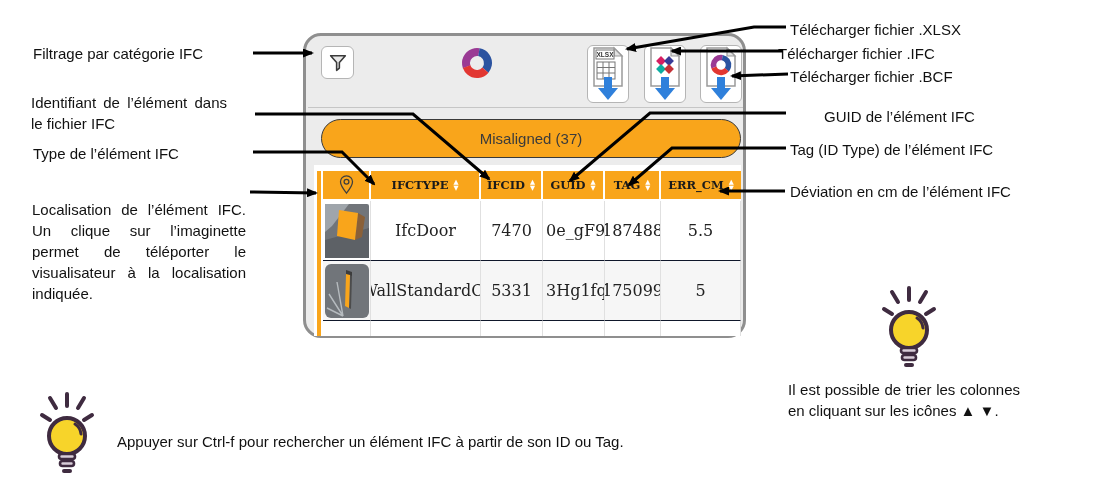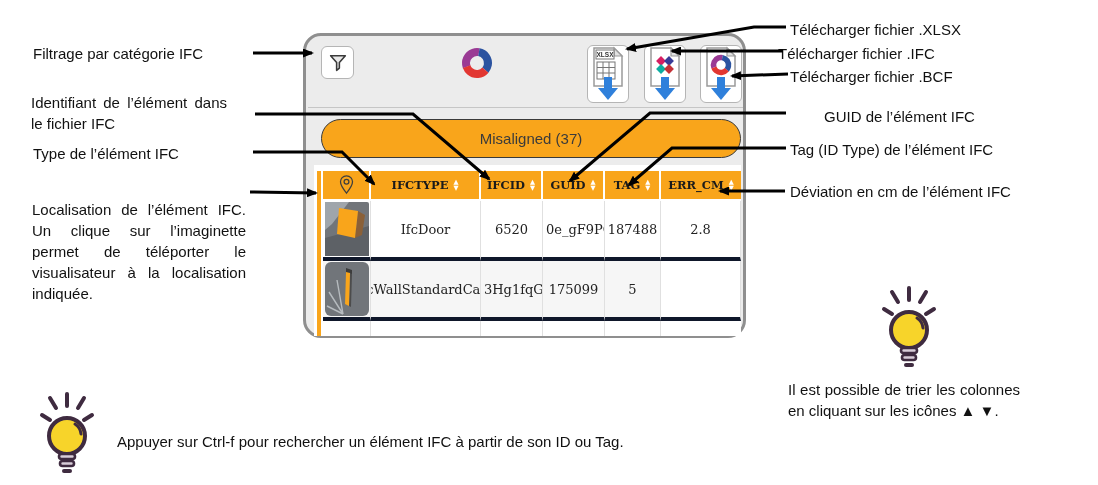--- a/index.html
+++ b/index.html
@@ -32,23 +32,23 @@
 
   
   .tbl{position:absolute;left:9px;top:6px;display:grid;
        grid-template-columns:48px 110px 62px 62px 56px 80px;
        grid-template-rows:30px 60px 60px 20px;
        font-family:"DejaVu Serif",serif;}
   .th{background:#f9a51b;border-right:2px solid #fff;border-bottom:2px solid #fff;
       display:flex;align-items:center;justify-content:center;gap:5px;
       font-size:11.5px;font-weight:bold;color:#1a1a1a;box-sizing:border-box;cursor:pointer;}
   .th:nth-child(6){border-right:none;}
-  .td{background:#fff;border-right:1px solid #e0e0e0;border-bottom:4px solid #0f172a;
+  .td{background:#fff;border-right:1px solid #e0e0e0;border-bottom:1px solid #0f172a;
       display:flex;align-items:center;justify-content:center;
-      font-size:13px;color:#222;box-sizing:border-box;overflow:hidden;}
+      font-size:16px;color:#222;box-sizing:border-box;overflow:hidden;}
   .r2 .td, .td.r2{background:#f6f6f6;}
   .td.guid{justify-content:flex-start;padding-left:3px;}
   .sort{display:flex;flex-direction:column;line-height:6.5px;font-size:6.5px;color:#fff;cursor:pointer;}
   .thumb{width:44px;height:54px;cursor:pointer;display:block;}
 
   
   .bulb{position:absolute;width:62px;height:92px;}
   .tip1-text{position:absolute;left:117px;top:431px;white-space:nowrap;}
   .tip2-text{position:absolute;left:788px;top:379px;width:232px;}
 
@@ -176,37 +176,38 @@
         <div class="td">
           <svg class="thumb" viewBox="0 0 44 54">
             <rect x="0" y="0" width="44" height="54" rx="2" fill="#71757a"></rect>
             <polygon points="0,0 24,0 7,22 0,28" fill="#9fa5ab"></polygon>
             <polygon points="0,36 44,24 44,54 0,54" fill="#5d6166"></polygon>
             <polygon points="33,9 40,13 37,33 30,36" fill="#8a6038"></polygon>
             <polygon points="14,6 33,9 30,36 12,32" fill="#f9a51b"></polygon>
           </svg>
         </div>
         <div class="td">IfcDoor</div>
-        <div class="td">6520</div>
+        <div class="td">7470</div>
         <div class="td guid">0e_gF9PQ...</div>
         <div class="td">187488</div>
-        <div class="td">2.8</div>
+        <div class="td">5.5</div>
 
         <div class="td r2">
           <svg class="thumb" viewBox="0 0 44 54">
             <rect x="0" y="0" width="44" height="54" rx="6" fill="#71757a"></rect>
             <g stroke="#b6bbbf" stroke-width="1.4" fill="none">
               <path d="M18 52 L4 30 M18 52 L12 18 M18 52 L2 44"></path>
             </g>
             <polygon points="21,6 27,8 27,13 21,11" fill="#3c3c3c"></polygon>
             <polygon points="25,11 27,12 26,45 24,44" fill="#4c4c4c"></polygon>
             <polygon points="21,10 25,11 24,44 20,42" fill="#f9a51b"></polygon>
           </svg>
         </div>
         <div class="td r2">IfcWallStandardCase</div>
+        <div class="td r2">5331</div>
         <div class="td r2 guid">3Hg1fqG...</div>
         <div class="td r2">175099</div>
         <div class="td r2">5</div>
 
         <div class="td"></div>
         <div class="td"></div>
         <div class="td"></div>
         <div class="td"></div>
         <div class="td"></div>
         <div class="td"></div>

